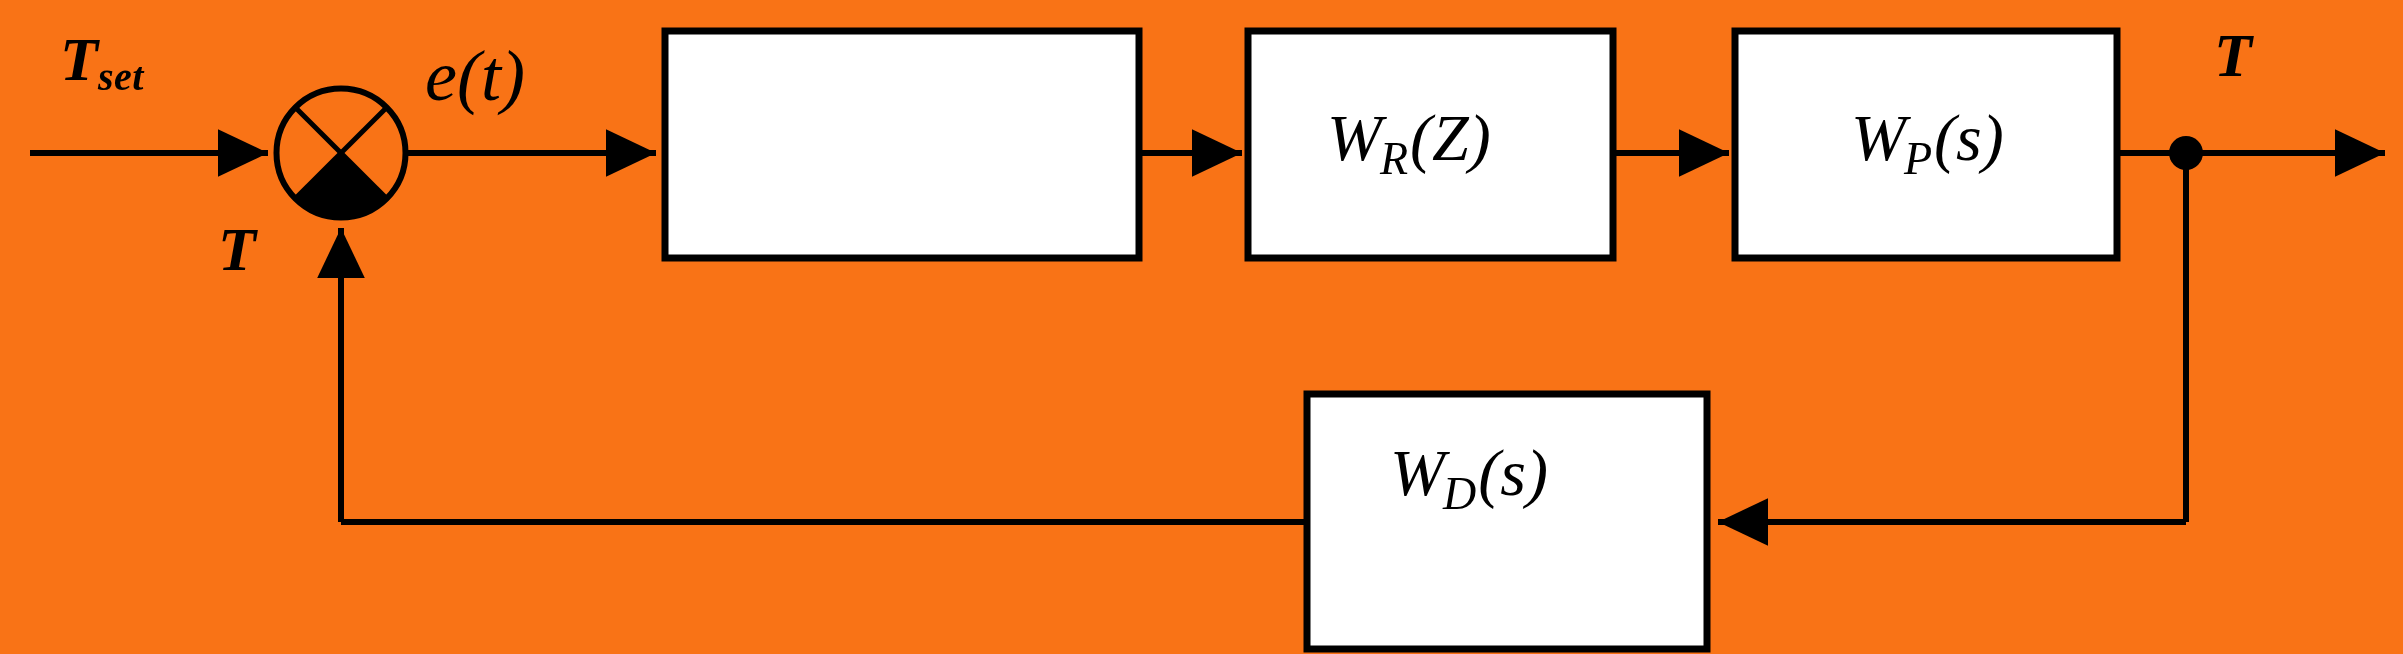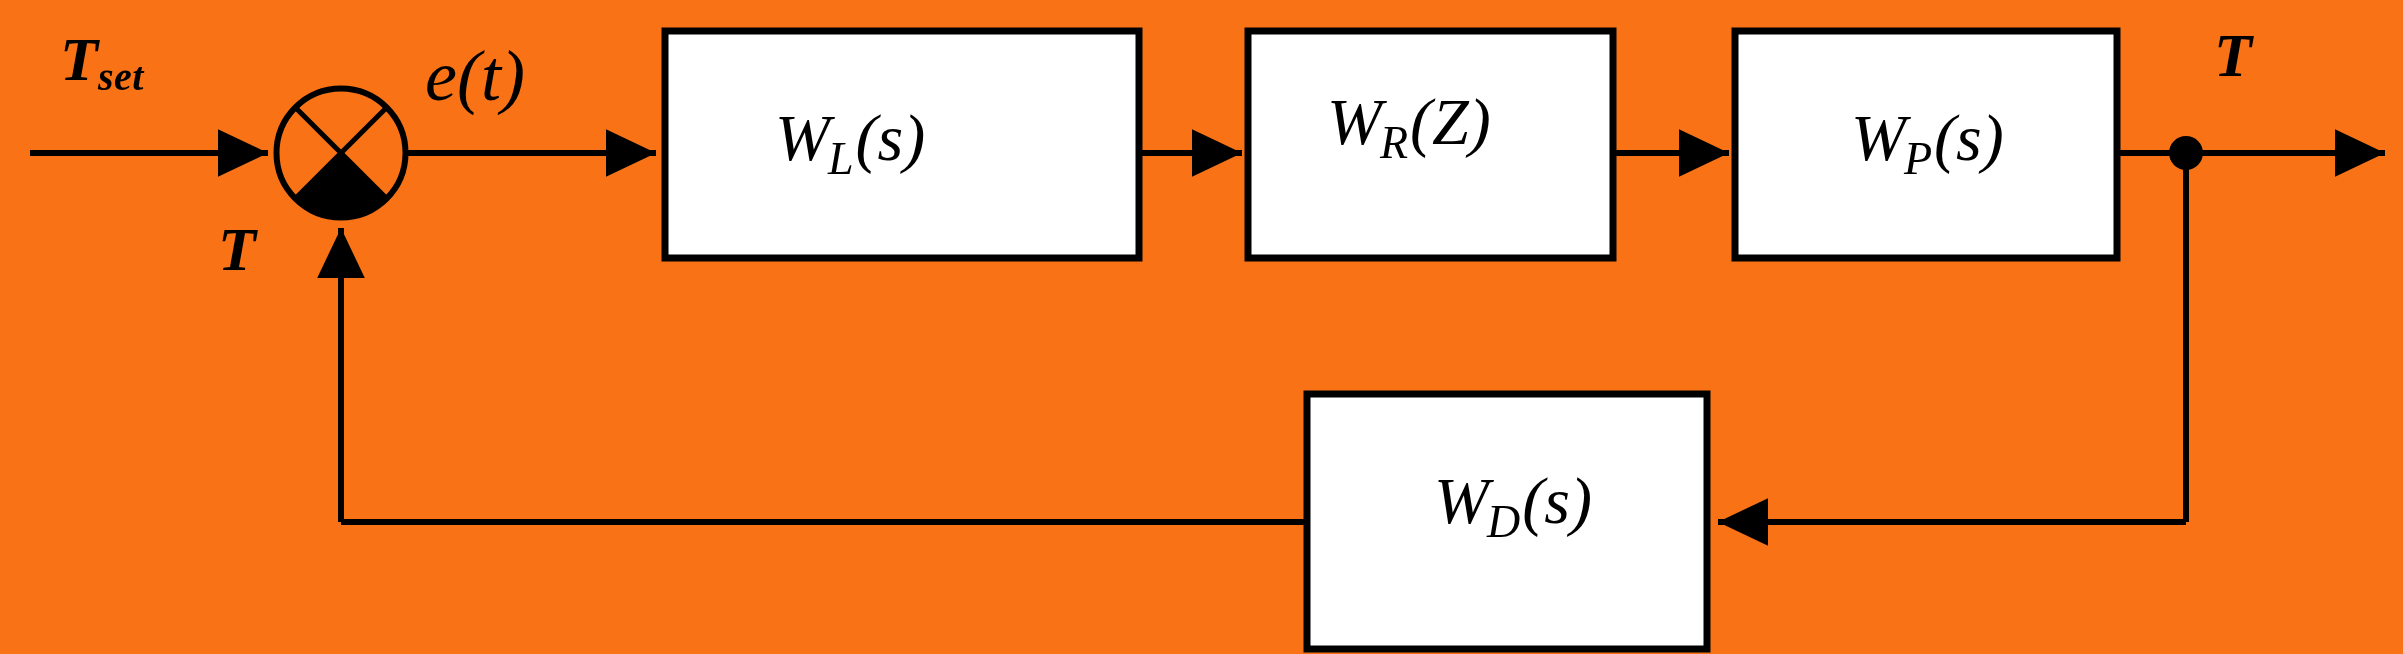--- a/index.html
+++ b/index.html
@@ -61,23 +61,23 @@
     position: relative;
     top: 14px;
     left: -2px;
   }
   
   #label-tset   { left: 60px;   top: 28px; }
   #label-et     { left: 425px;  top: 40px; }
   #label-t-out  { left: 2214px; top: 24px; }
   #label-t-fb   { left: 218px;  top: 218px; }
   #label-wl     { left: 775px;  top: 105px; }
-  #label-wr     { left: 1327px; top: 89px; }
+  #label-wr     { left: 1327px; top: 105px; }
   #label-wp     { left: 1815px; top: 105px; margin-left: 36px; }
-  #label-wd     { left: 1390px; top: 468px; margin-left: 44px; }
+  #label-wd     { left: 1390px; top: 440px; }
 </style>
 </head>
 <body>
 
 <div id="diagram-root">
 
   <svg id="diagram-svg" viewBox="0 0 2403 654">
     <defs>
       <marker id="arrow-right" markerWidth="9" markerHeight="9" refX="8.4" refY="4.5" orient="auto" markerUnits="strokeWidth">
         <path d="M0,0.5 L8.4,4.5 L0,8.5 z" fill="#000000"></path>
@@ -126,21 +126,20 @@
   </svg>
 
   <div class="label signal-label" id="label-tset"><span>T</span><span class="sub">set</span></div>
 
   <div class="label error-label" id="label-et">e(t)</div>
 
   <div class="label signal-label" id="label-t-out">T</div>
 
   <div class="label signal-label" id="label-t-fb">T</div>
 
-  <div class="label block-label" id="label-wl"><span>W</span><span class="sub">L</span><span>(s)</span></div>
 
   <div class="label block-label" id="label-wr"><span>W</span><span class="sub">R</span><span>(Z)</span></div>
 
   <div class="label block-label" id="label-wp"><span>W</span><span class="sub">P</span><span>(s)</span></div>
 
   <div class="label block-label" id="label-wd"><span>W</span><span class="sub">D</span><span>(s)</span></div>
 
 </div>
 
 </body></html>

